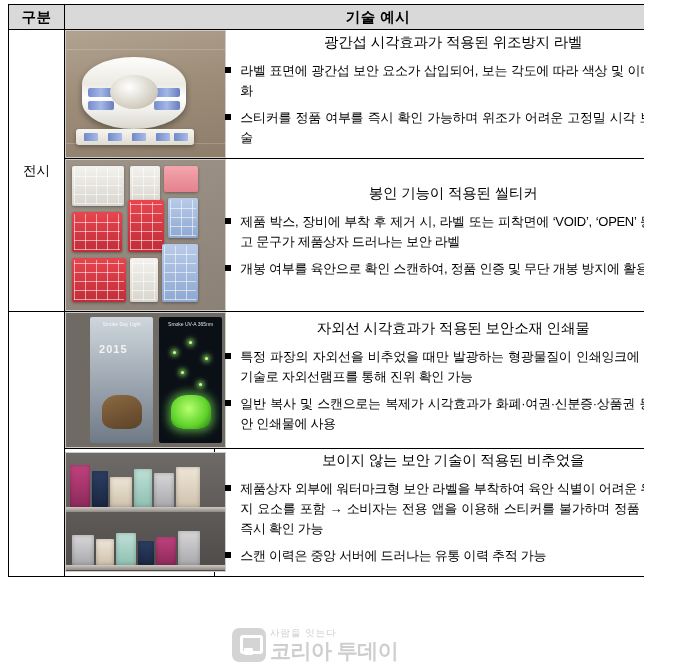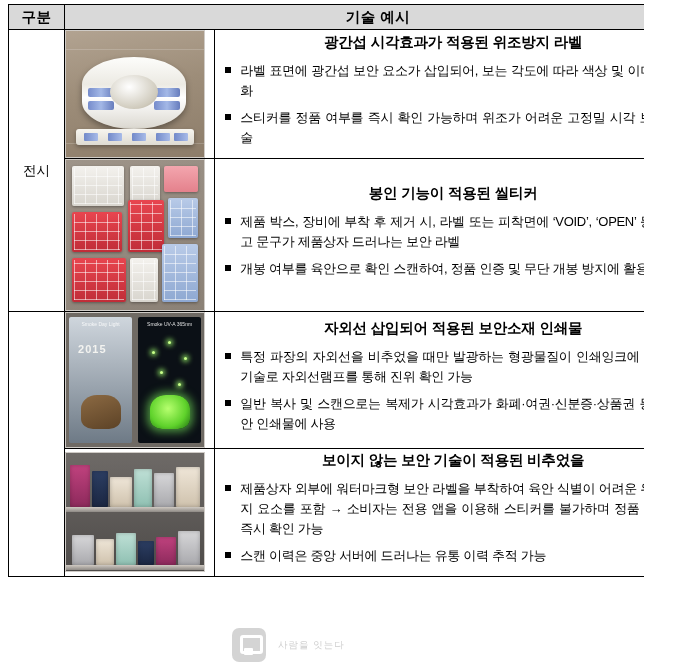--- a/index.html
+++ b/index.html
@@ -50,21 +50,21 @@
     padding: 6px 5px;
     text-align: center;
     vertical-align: middle;
   }
   .cell-text {
     padding: 8px 10px 10px 10px;
     vertical-align: top;
   }
   .item-title {
     text-align: center;
-    font-weight: bold;
+    font-weight: normal;
     font-size: 14.5px;
     margin: 2px 0 9px 0;
     letter-spacing: -0.2px;
   }
   ul.bullets {
     list-style: none;
     margin: 9px;
     padding: 0;
   }
   ul.bullets li {
@@ -85,20 +85,21 @@
     width: 6px;
     height: 6px;
     background: #000000;
   }
 
   
   .photo {
     position: relative;
     overflow: hidden;
     border: 1px solid #cfcbc6;
+    padding-left: 21px;
   }
   
   .photo-roll {
     width: 138px; height: 126px;
     background: linear-gradient(170deg, #b2a391 0%, #9d8d79 45%, #8d7d6a 100%);
   }
   .photo-roll .desk-line {
     position: absolute; left: 0; right: 0; height: 1px;
     background: rgba(255,255,255,0.18);
   }
@@ -226,21 +227,21 @@
   .photo-shelf .mint { background: linear-gradient(180deg, #bfe0d6, #8fc0b2); }
   .photo-shelf .grey { background: linear-gradient(180deg, #d7d7d9, #a9a9ad); }
 
   
   .wm {
     position: absolute;
     left: 232px;
     bottom: 8px;
     display: flex;
     align-items: center;
-    gap: 12px;
+    gap: 4px;
     opacity: 0.42;
     pointer-events: none;
     justify-content: space-between;
   }
   .wm .wm-mark {
     width: 34px; height: 34px;
     border-radius: 7px;
     background: #9a9a9a;
     position: relative;
   }
@@ -370,21 +371,21 @@
               <div class="glow-cat"></div>
               <div class="spark" style="left:14px; top:34px;"></div>
               <div class="spark" style="left:30px; top:24px;"></div>
               <div class="spark" style="left:46px; top:40px;"></div>
               <div class="spark" style="left:22px; top:54px;"></div>
               <div class="spark" style="left:40px; top:66px;"></div>
             </div>
           </div>
         </td>
         <td class="cell-text">
-          <div class="item-title">자외선 삽입되어 적용된 보안소재 인쇄물</div>
+          <div class="item-title">자외선 시각효과가 적용된 보안소재 인쇄물</div>
           <ul class="bullets">
             <li>특정 파장의 자외선을 비추었을 때만 발광하는 형광물질이  인쇄잉크에 적용된 기술로 자외선램프를 통해 진위 확인 가능</li>
             <li>일반 복사 및 스캔으로는 복제가 시각효과가 화폐·여권·신분증·상품권 등 고보안 인쇄물에 사용</li>
           </ul>
         </td>
       </tr>
 
       <tr>
         <td class="cell-image">
           <div class="photo photo-shelf">
@@ -413,16 +414,17 @@
         </td>
       </tr>
 
     </tbody>
   </table>
 
   <div class="wm">
     <div class="wm-mark"></div>
     <div class="wm-text">
       <div class="wm-sub">사람을 잇는다</div>
+      <div class="wm-main">코리아 투데이</div>
     </div>
   </div>
 
 </div>
 
 </body></html>

